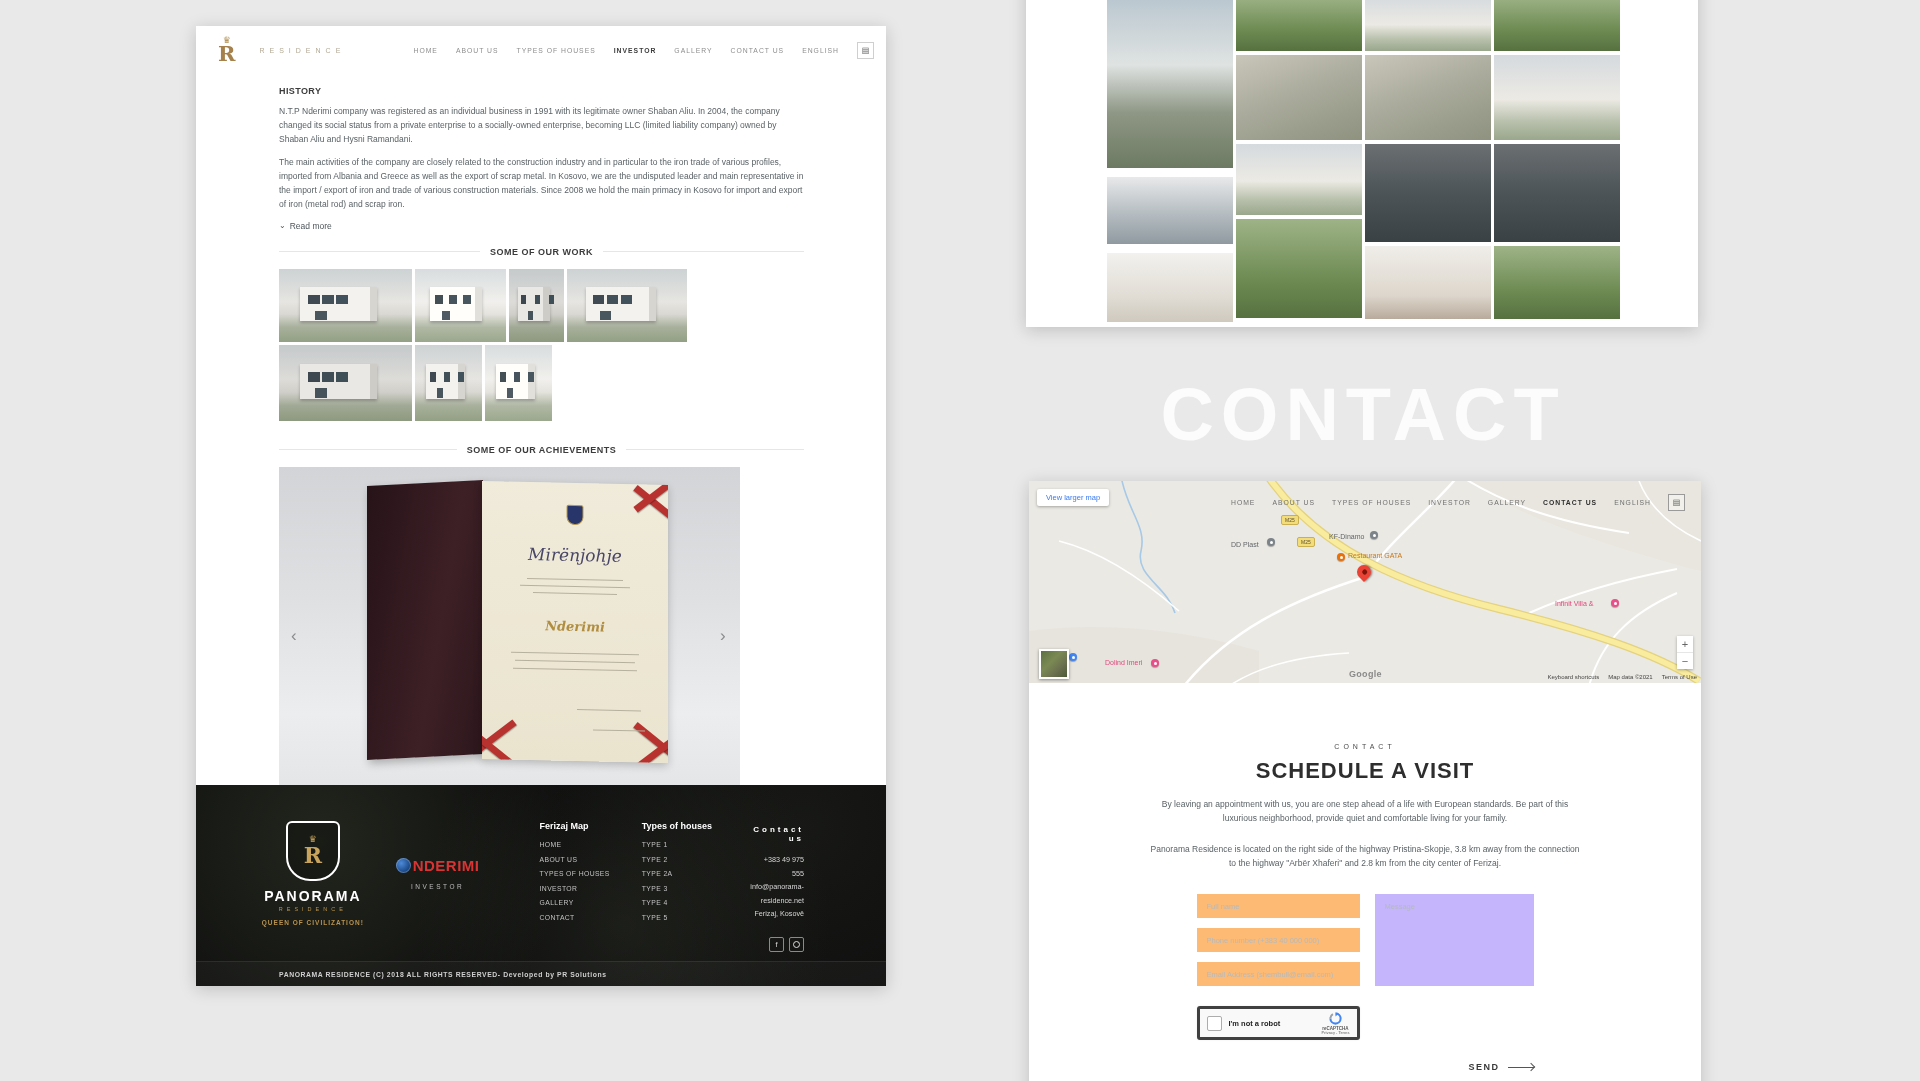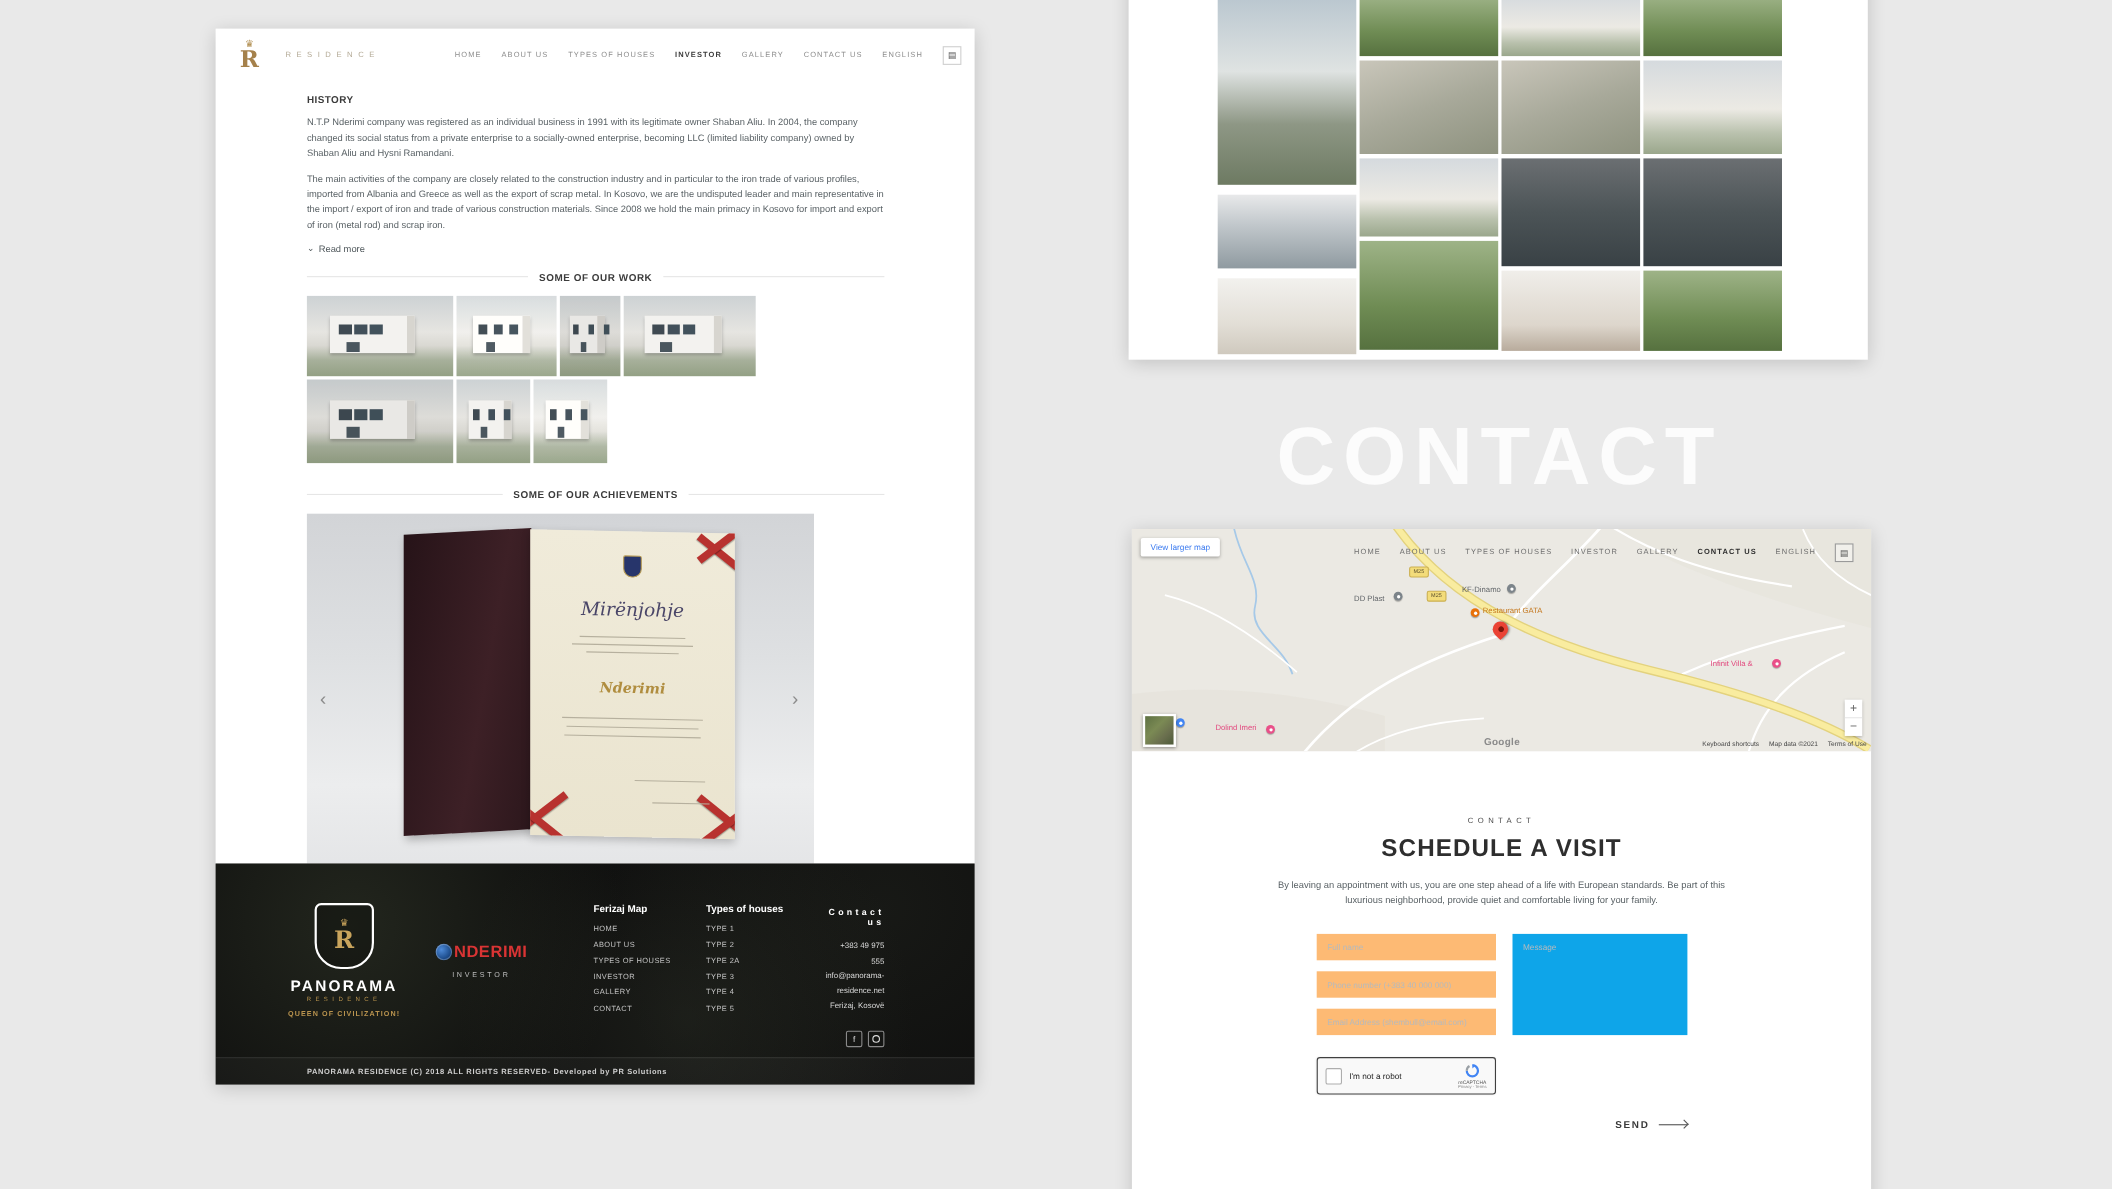--- a/index.html
+++ b/index.html
@@ -144,24 +144,24 @@
 
   .csec{text-align:center;}
   .kicker{margin-top:60px;font-size:7px;letter-spacing:4px;color:#4a4a4a;}
   .ctitle{margin-top:8px;font-size:22px;font-weight:bold;color:#2e2e2e;letter-spacing:1px;}
   .cp{margin:14px auto 0;width:430px;font-size:8.5px;line-height:13.5px;color:#5a6266;}
   .form{margin:24px auto 0;width:337px;display:flex;gap:15px;text-align:left;}
   .fleft{display:flex;flex-direction:column;gap:10px;width:163px;}
   .inp{width:100%;box-sizing:border-box;height:24px;background:#fdba74;border:none;outline:none;
     padding:0 10px;font-size:7.5px;color:#444;font-family:"Liberation Sans",sans-serif;}
   .inp::placeholder,.ta::placeholder{color:#b5babd;}
-  .ta{width:159px;height:92px;background:#0ea5e9;border:none;outline:none;resize:none;
+  .ta{width:159px;height:92px;background:#c4b5fd;border:none;outline:none;resize:none;
     padding:8px 10px;font-size:7.5px;color:#444;box-sizing:border-box;font-family:"Liberation Sans",sans-serif;}
-  .recaptcha{margin:10px 0 0 0;width:163px;height:34px;background:#f9f9f9;border:1px solid #404040;border-radius:3px;
-    box-shadow:0 0 2px rgba(0,0,0,.08);display:flex;align-items:center;padding:0 7px;box-sizing:border-box;text-align:right;}
+  .recaptcha{margin:10px 0 0 0;width:163px;height:34px;background:#f9f9f9;border:3px solid #404040;border-radius:3px;
+    box-shadow:0 0 2px rgba(0,0,0,.08);display:flex;align-items:center;padding:0 7px;box-sizing:border-box;text-align:right;font-weight:bold;}
   .rc-box{width:13px;height:13px;background:#fff;border:1.5px solid #adadad;border-radius:2px;cursor:pointer;}
   .rc-label{font-size:7.5px;color:#222;margin-left:7px;}
   .rc-logo{margin-left:auto;display:flex;flex-direction:column;align-items:center;}
   .rc-brand{font-size:4.5px;color:#555;margin-top:1px;}
   .rc-priv{font-size:3.8px;color:#888;}
   .sendrow{width:337px;margin:22px auto 0;display:flex;justify-content:flex-end;align-items:center;gap:8px;cursor:pointer;}
   .send-label{font-size:9px;font-weight:bold;letter-spacing:1.5px;color:#3a3a3a;}
   .arrow{width:26px;height:1px;background:#555;position:relative;}
   .arrow::after{content:"";position:absolute;right:0;top:-2.5px;width:5px;height:5px;
     border-top:1px solid #555;border-right:1px solid #555;transform:rotate(45deg);}
@@ -393,20 +393,21 @@
         <span>Keyboard shortcuts</span>
         <span>Map data ©2021</span>
         <span>Terms of Use</span>
       </div>
     </div>
 
     <div class="csec">
       <div class="kicker">CONTACT</div>
       <div class="ctitle">SCHEDULE A VISIT</div>
       <p class="cp">By leaving an appointment with us, you are one step ahead of a life with European standards. Be part of this luxurious neighborhood, provide quiet and comfortable living for your family.</p>
+      <p class="cp" style="margin-top:18px">Panorama Residence is located on the right side of the highway Pristina-Skopje, 3.8 km away from the connection to the highway "Arbër Xhaferi" and 2.8 km from the city center of Ferizaj.</p>
 
       <div class="form">
         <div class="fleft">
           <input class="inp" type="text" placeholder="Full name" style="">
           <input class="inp" type="text" placeholder="Phone number (+383 40 000 000)" style="">
           <input class="inp" type="text" placeholder="Email Address (shembull@email.com)" style="">
           <div class="recaptcha">
             <span class="rc-box"></span>
             <span class="rc-label">I'm not a robot</span>
             <span class="rc-logo">

